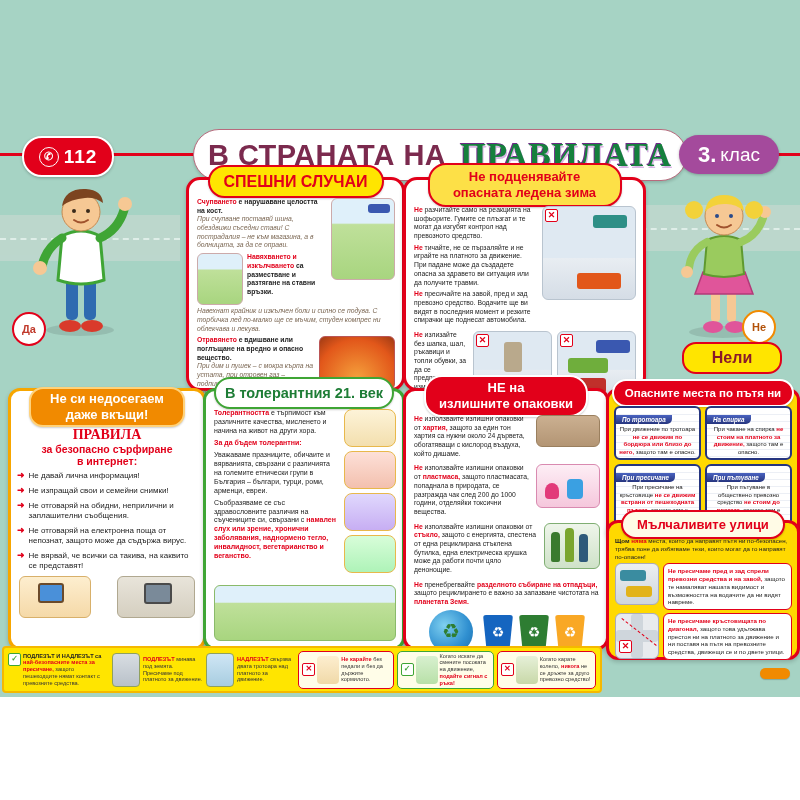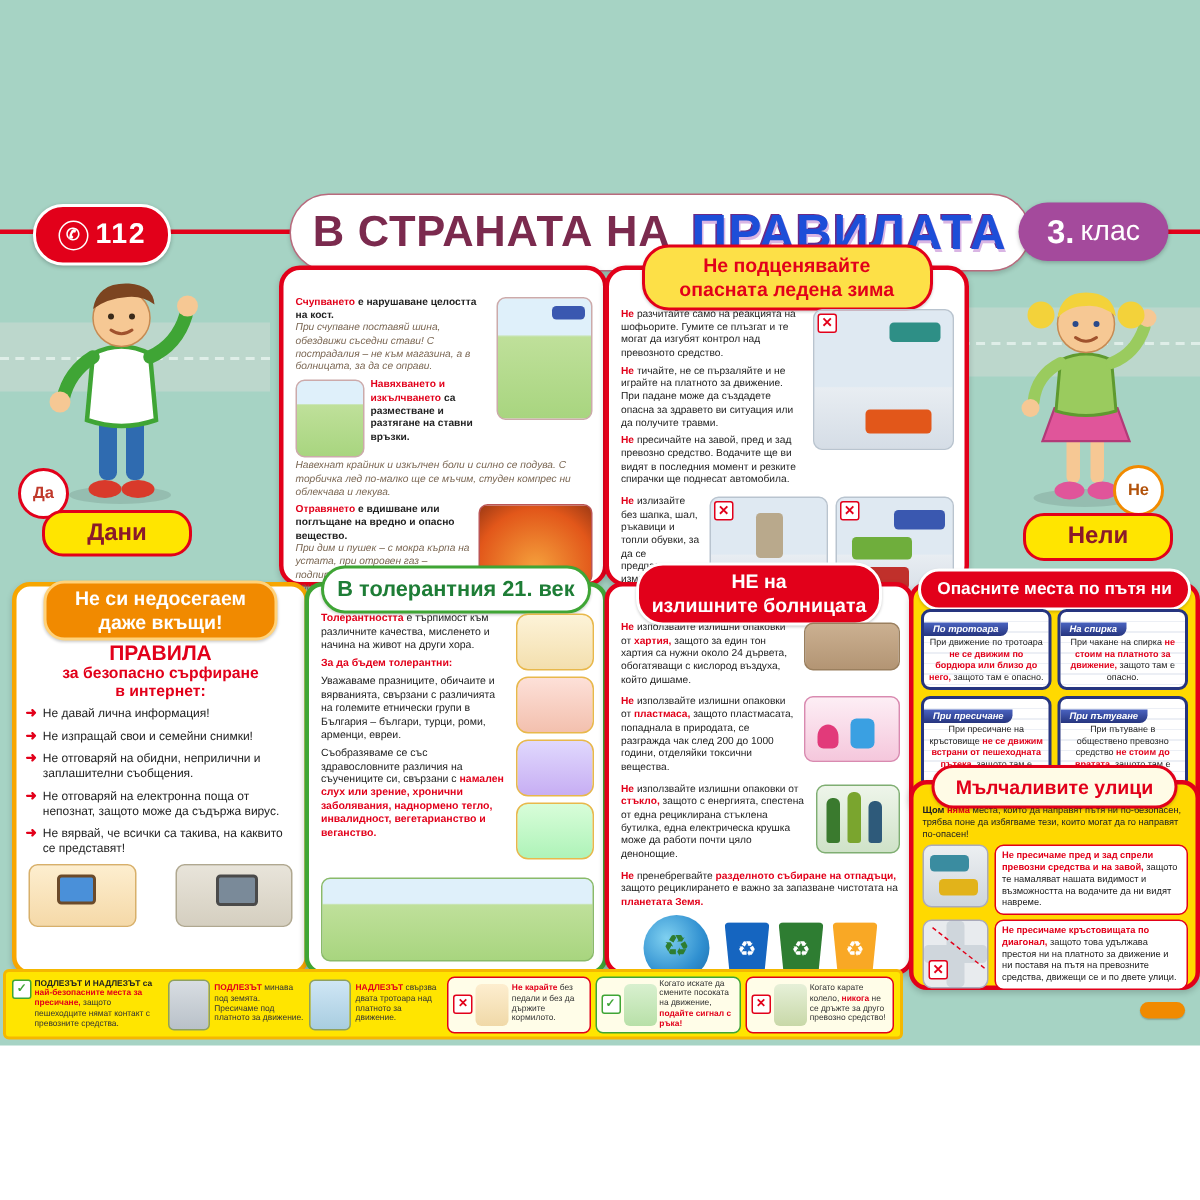--- a/index.html
+++ b/index.html
@@ -7,21 +7,21 @@
   .poster{position:absolute;left:0;top:0;width:800px;height:697px;background:#a6d3c4;overflow:hidden;}
   .road{position:absolute;background:#c2d8cf;opacity:.8;}
   .road:before{content:"";position:absolute;left:0;top:50%;width:100%;border-top:2px dashed #eef5f1;}
   .redline{position:absolute;left:0;top:153px;width:800px;height:3px;background:#e2001a;}
   
   .badge112{position:absolute;left:22px;top:136px;width:88px;height:37px;background:#e2001a;border:2px solid #fff;border-radius:20px;display:flex;align-items:center;justify-content:center;gap:5px;color:#fff;font-weight:bold;box-shadow:0 1px 3px rgba(0,0,0,.25);}
   .badge112 .ph{width:18px;height:18px;border:1.6px solid #fff;border-radius:50%;display:flex;align-items:center;justify-content:center;font-size:11px;}
   .badge112 .num{font-size:19px;letter-spacing:1px;}
   .titlepill{position:absolute;left:193px;top:129px;width:492px;height:50px;background:#fff;border:1.5px solid #b86a7d;border-radius:28px;display:flex;align-items:center;justify-content:center;gap:14px;box-shadow:0 2px 3px rgba(0,0,0,.15);}
   .title1{font-size:29px;font-weight:900;color:#7b2a4e;letter-spacing:.5px;}
-  .title2{font-size:33px;font-weight:900;color:#1d4ed8;letter-spacing:1px;text-shadow:1px 2px 0 #d9b5e4,-1px -1px 0 #6d2a86;}
+  .title2{font-size:33px;font-weight:900;color:#15803d;letter-spacing:1px;text-shadow:1px 2px 0 #d9b5e4,-1px -1px 0 #6d2a86;font-family:Liberation Serif, serif;}
   .gradepill{position:absolute;left:679px;top:135px;width:100px;height:39px;background:#a44a9c;border-radius:20px;display:flex;align-items:center;justify-content:center;gap:4px;color:#fff;box-shadow:0 1px 3px rgba(0,0,0,.25);}
   .gradeN{font-size:22px;font-weight:900;}
   .gradeW{font-size:19px;}
   
   .nameplate{position:absolute;background:#ffe500;border:2.5px solid #e2001a;border-radius:14px;display:flex;align-items:center;justify-content:center;font-weight:bold;font-size:16px;color:#8a1a2a;}
   .bubble{position:absolute;width:30px;height:30px;border-radius:50%;background:#fff;border:2.5px solid #e2001a;display:flex;align-items:center;justify-content:center;font-size:11px;font-weight:bold;color:#c0392b;}
   
   .panel{position:absolute;background:#fff;border-radius:14px;box-shadow:0 2px 4px rgba(0,0,0,.18);}
   .pillhead{position:absolute;left:50%;transform:translateX(-50%);border-radius:18px;font-weight:900;text-align:center;display:flex;flex-direction:column;justify-content:center;box-shadow:0 1px 2px rgba(0,0,0,.2);}
   .it{font-style:italic;color:#7a6652;}
@@ -95,23 +95,20 @@
     <circle cx="107" cy="26" r="7" fill="#f6c894"></circle>
     <circle cx="22" cy="90" r="7" fill="#f6c894"></circle>
     <circle cx="63" cy="34" r="19" fill="#f6c894" stroke="#c68a52" stroke-width="1"></circle>
     <path d="M44,28 q3,-18 24,-17 q16,1 17,14 q-8,-6 -18,-5 q-14,1 -23,8z" fill="#7c4420"></path>
     <circle cx="56" cy="33" r="2" fill="#3a2a1a"></circle>
       <circle cx="70" cy="33" r="2" fill="#3a2a1a"></circle>
     <path d="M56,42 q7,5 14,0" stroke="#a0522d" stroke-width="2" fill="none" stroke-linecap="round"></path>
   </svg>
   <div class="bubble" style="left:12px;top:312px;">
     <span>Да</span>
-  </div>
-  <div class="nameplate" style="left:28px;top:340px;width:96px;height:27px;">
-    <span>Дани</span>
   </div>
 
   <svg style="position:absolute;left:655px;top:180px;" width="135" height="160" viewBox="0 0 135 160">
     <ellipse cx="68" cy="152" rx="34" ry="6" fill="rgba(0,0,0,.1)"></ellipse>
     <rect x="56" y="104" width="9" height="38" rx="4" fill="#f6c894"></rect>
     <rect x="72" y="104" width="9" height="38" rx="4" fill="#f6c894"></rect>
     <ellipse cx="58" cy="147" rx="10" ry="6" fill="#e0559a"></ellipse>
     <ellipse cx="80" cy="147" rx="10" ry="6" fill="#e0559a"></ellipse>
     <path d="M48,92 l42,0 l8,22 l-58,0 z" fill="#e0559a" stroke="#b23a78" stroke-width="1.5"></path>
     <path d="M52,60 q17,-8 34,0 l3,34 q-20,6 -40,0 z" fill="#9acb5e" stroke="#5f9a2f" stroke-width="2"></path>
@@ -128,20 +125,23 @@
     <path d="M62,45 q7,5 14,0" stroke="#a0522d" stroke-width="2" fill="none" stroke-linecap="round"></path>
   </svg>
   <div class="bubble" style="left:742px;top:310px;border-color:#f18a00;color:#b2520a;">
     <span>Не</span>
   </div>
   <div class="nameplate" style="left:682px;top:342px;width:96px;height:28px;">
     <span>Нели</span>
   </div>
 
   <div class="panel" style="left:186px;top:177px;width:213px;height:208px;border:3px solid #e2001a;">
+    <div class="pillhead" style="top:-15px;width:172px;height:29px;background:#ffe500;border:2.5px solid #e2001a;color:#e2001a;font-size:16px;">
+      <span>СПЕШНИ СЛУЧАИ</span>
+    </div>
     <div class="t7" style="padding:18px 7px 4px 8px;">
       <div style="display:flex;gap:5px;">
         <div style="flex:1;">
           <p><span class="rd">Счупването</span> <span class="bk">е нарушаване целостта на кост.</span><br>
           <span class="it">При счупване поставяй шина, обездвижи съседни стави! С пострадалия – не към магазина, а в болницата, за да се оправи.</span></p>
           <div style="display:flex;gap:4px;margin-top:2px;">
             <div class="photo ph-grass" style="width:44px;height:50px;"></div>
             <div style="flex:1;">
               <p><span class="rd">Навяхването и изкълчването</span> <span class="bk">са разместване и разтягане на ставни връзки.</span></p>
             </div>
@@ -197,21 +197,21 @@
       </div>
     </div>
   </div>
 
   <div class="panel" style="left:8px;top:388px;width:192px;height:256px;border:3px solid #f7a600;border-radius:12px;">
     <div class="pillhead orangehead" style="top:-4px;width:152px;height:36px;font-size:13px;line-height:1.2;border-radius:14px;">
       <span>Не си недосегаем</span>
       <span>даже вкъщи!</span>
     </div>
     <div style="padding:36px 6px 0 6px;text-align:center;">
-      <div class="rd" style="font-size:14px;">ПРАВИЛА</div>
+      <div class="rd" style="font-size:14px;font-family:Liberation Serif, serif;">ПРАВИЛА</div>
       <div class="rd" style="font-size:10.5px;">за безопасно сърфиране</div>
       <div class="rd" style="font-size:10.5px;">в интернет:</div>
     </div>
     <ul class="ruleslist">
       <li>
           <span class="arrow">➜</span>
           <span>Не давай лична информация!</span>
         </li>
       <li>
           <span class="arrow">➜</span>
@@ -257,21 +257,21 @@
         <div class="photo thumb" style="width:50px;height:36px;background:linear-gradient(#e0d8fd,#c7aef3);"></div>
         <div class="photo thumb" style="width:50px;height:36px;background:linear-gradient(#d8fdd9,#aef3b8);"></div>
       </div>
     </div>
     <div class="photo ph-grass" style="position:absolute;left:8px;bottom:6px;width:180px;height:54px;border-color:#8aba6a;"></div>
   </div>
 
   <div class="panel" style="left:403px;top:388px;width:200px;height:256px;border:3px solid #e2001a;border-radius:12px;">
     <div class="pillhead" style="top:-16px;width:160px;height:38px;background:#e2001a;border:2px solid #fff;color:#fff;font-size:13px;line-height:1.25;">
       <span>НЕ на</span>
-      <span>излишните болницата</span>
+      <span>излишните опаковки</span>
     </div>
     <div class="t7" style="padding:24px 6px 0 8px;">
       <div style="display:flex;gap:5px;margin-bottom:3px;">
         <p style="flex:1;"><span class="rd">Не</span> <span>използвайте излишни опаковки от</span> <span class="rd">хартия,</span> <span>защото за един тон хартия са нужни около 24 дървета, обогатяващи с кислород въздуха, който дишаме.</span></p>
         <div class="photo" style="width:62px;height:30px;background:linear-gradient(#cbb091,#b39574);border-color:#9a7f5e;"></div>
       </div>
       <div style="display:flex;gap:5px;margin-bottom:3px;">
         <p style="flex:1;"><span class="rd">Не</span> <span>използвайте излишни опаковки от</span> <span class="rd">пластмаса,</span> <span>защото пластмасата, попаднала в природата, се разгражда чак след 200 до 1000 години, отделяйки токсични вещества.</span></p>
         <div class="photo" style="width:62px;height:42px;background:linear-gradient(#fdeef5,#f5c7dc);border-color:#d98ab0;">
           <div class="car" style="left:8px;top:18px;width:14px;height:16px;background:#e23a7a;border-radius:50% 50% 4px 4px;"></div>

